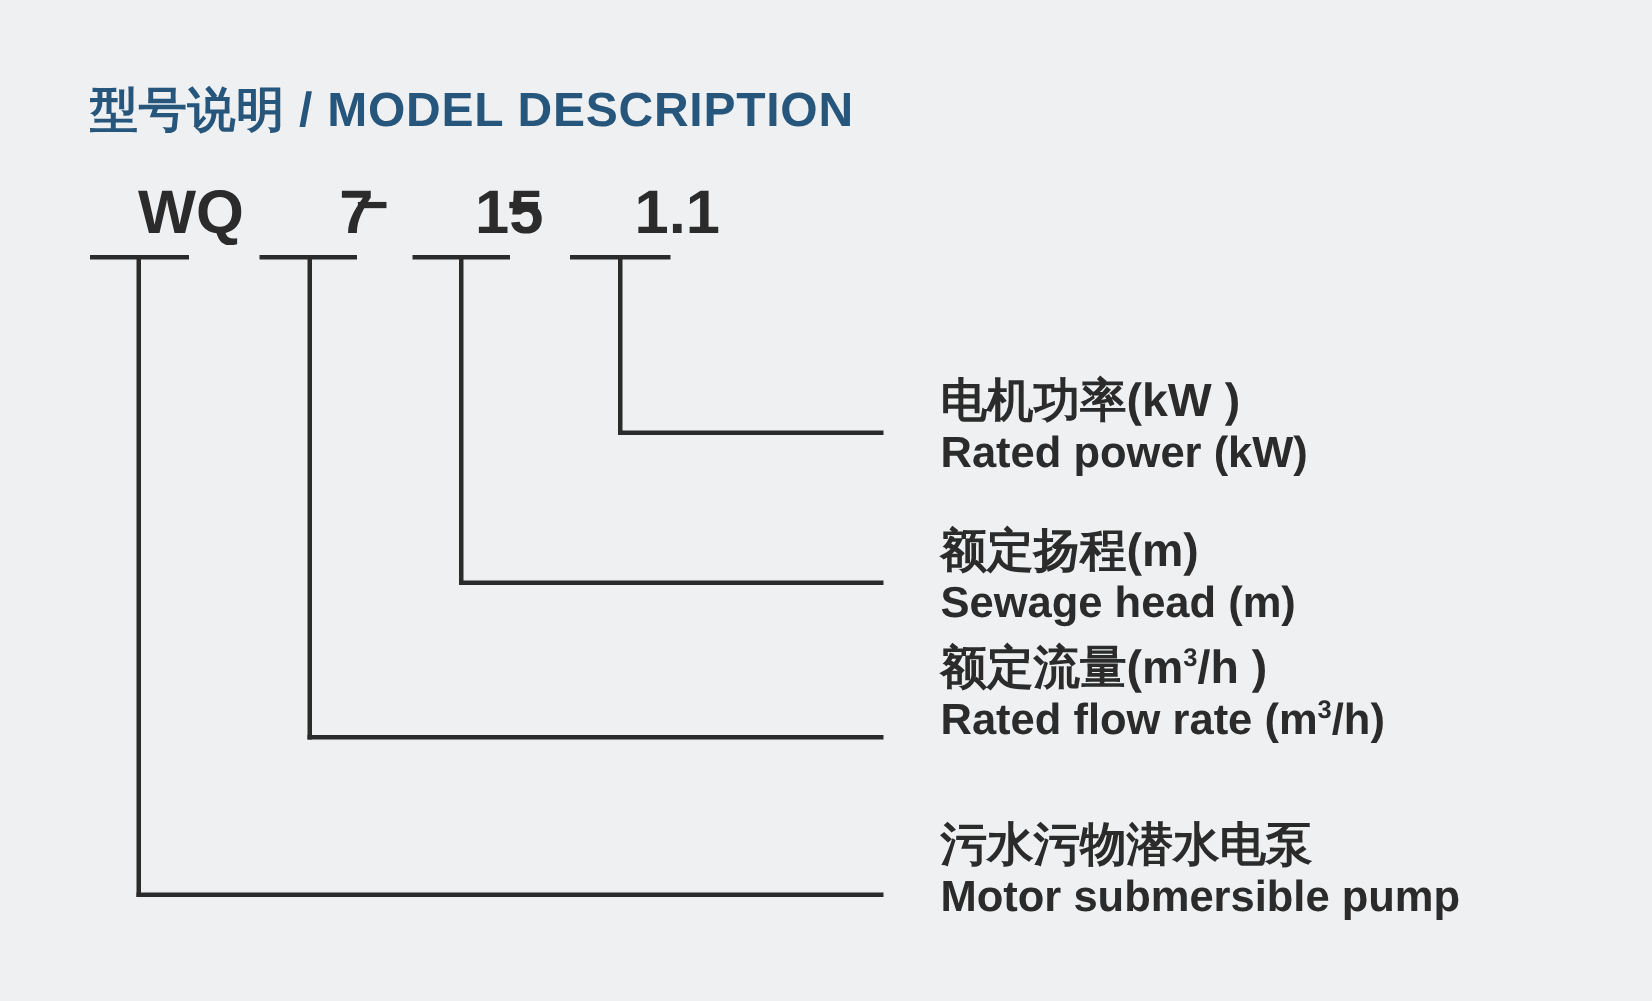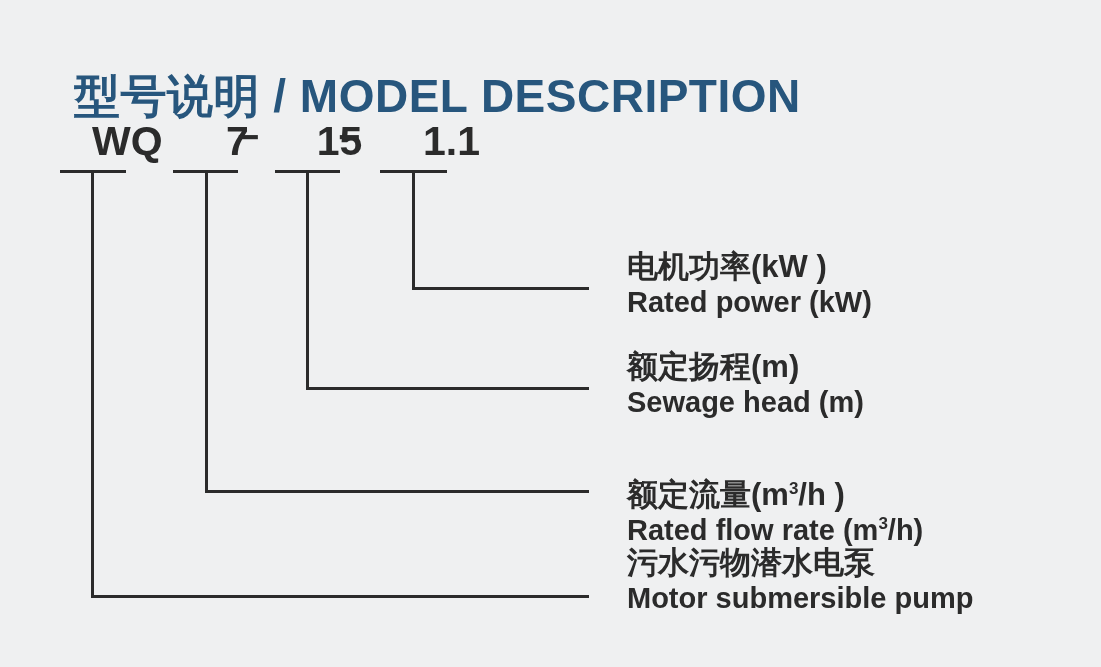--- a/index.html
+++ b/index.html
@@ -15,22 +15,22 @@
   .canvas{
     position:relative;
     width:1101px;
     height:667px;
     background:var(--bg);
     overflow:hidden;
   }
   .title{
     position:absolute;
     left:60px; top:52px;
-    margin:14px;
-    font-size:46px;
+    margin:0;
+    font-size:32px;
     font-weight:bold;
     letter-spacing:0.5px;
     color:var(--title);
     white-space:nowrap;
   }
   .seg{
     position:absolute;
     top:118px;
     font-size:41px;
     font-weight:bold;
@@ -90,21 +90,21 @@
     font-size:29px;
     line-height:34px;
   }
   .label sup{
     font-size:17px;
     line-height:0;
     vertical-align:super;
   }
   .label-motor{top:248px;}
   .label-head {top:348px;}
-  .label-flow {top:476px;}
+  .label-flow {top:426px;}
   .label-pump {top:544px;}
 </style>
 </head>
 <body>
 
 <div class="canvas">
 
   <h1 class="title">型号说明 / MODEL DESCRIPTION</h1>
 
   <span class="seg seg-wq">WQ</span>

